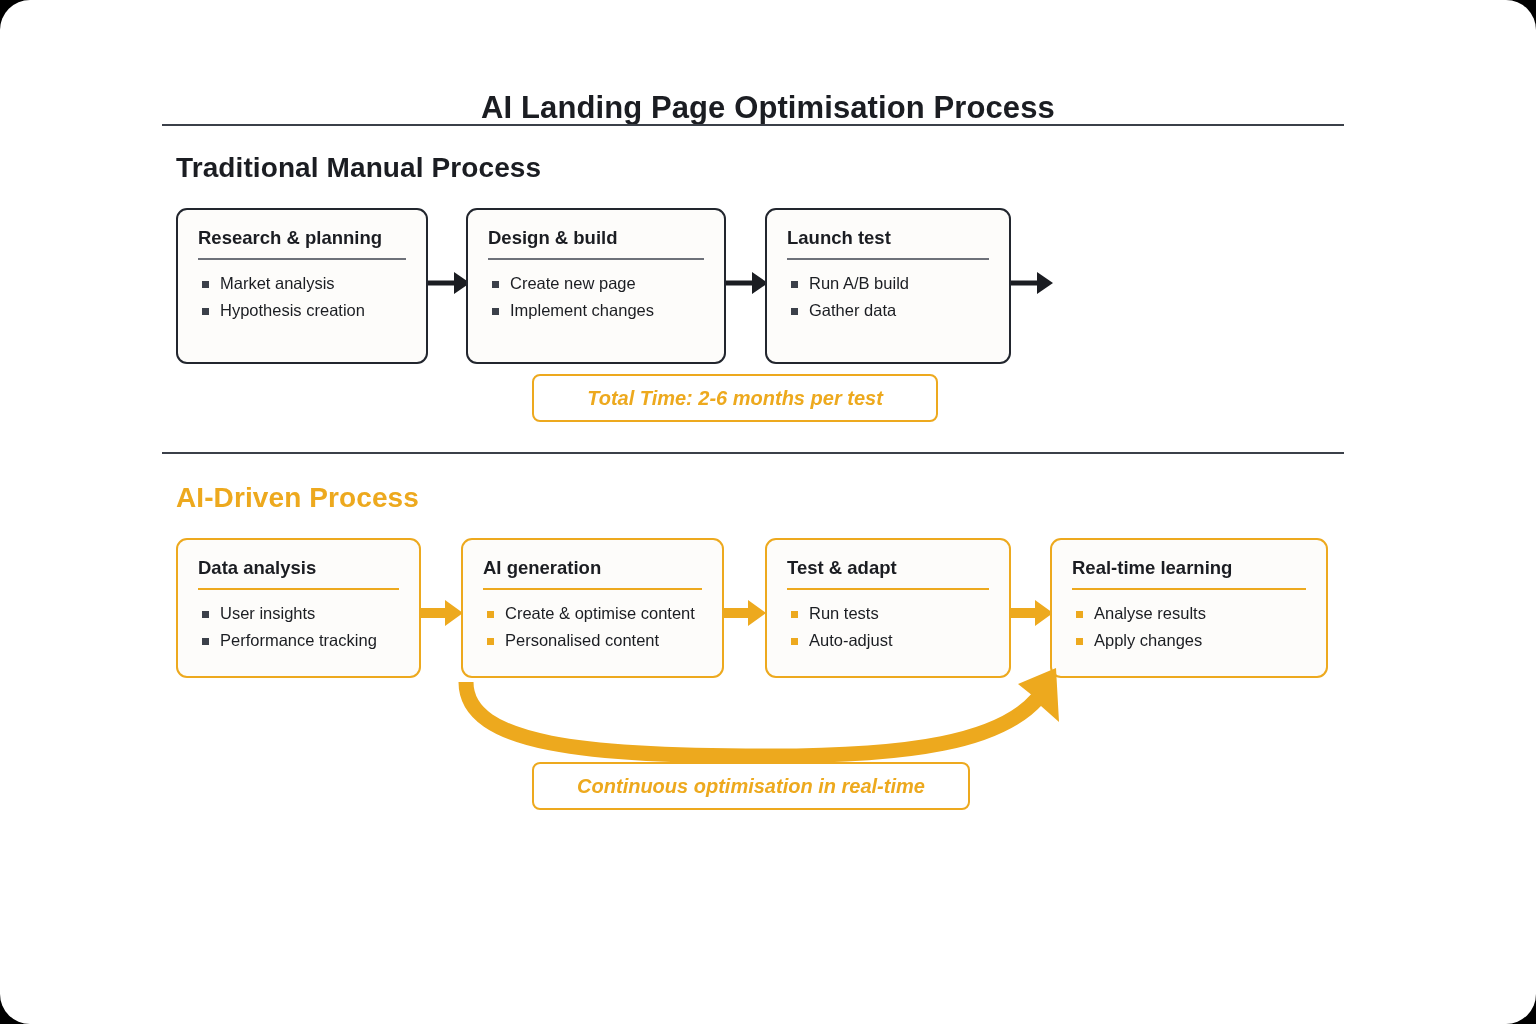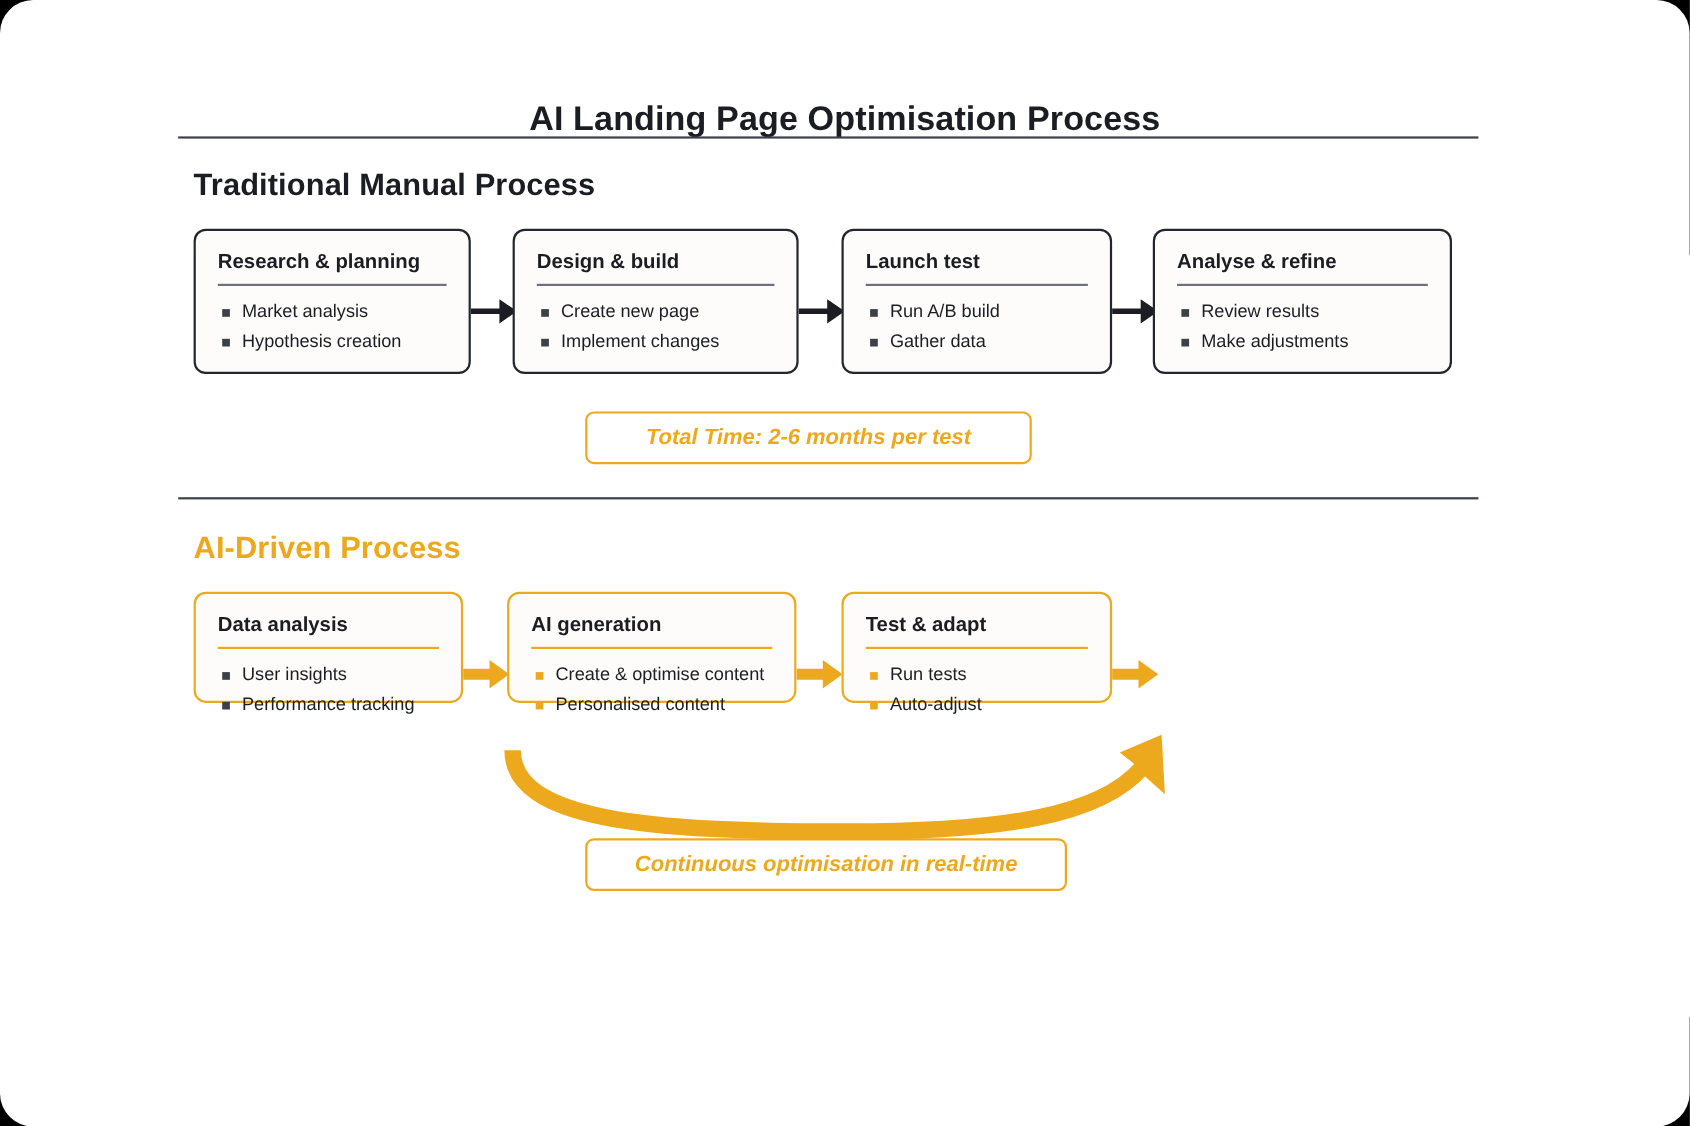--- a/index.html
+++ b/index.html
@@ -65,22 +65,22 @@
   #row-ai          { top: 538px; height: 140px; }
 
   .stage-box {
     position: absolute;
     top: 0;
     box-sizing: border-box;
     background: #fdfcfa;
     border-radius: 11px;
     padding: 18px 20px 0 20px;
   }
-  .stage-box.dark  { border: 2.4px solid #22262e; height: 132px; }
-  .stage-box.gold  { border: 2.4px solid #eda91e; height: 101px; }
+  .stage-box.dark  { border: 2.4px solid #22262e; height: 156px; }
+  .stage-box.gold  { border: 2.4px solid #eda91e; height: 140px; }
 
   .stage-title {
     font-size: 18.5px;
     font-weight: bold;
     color: #1b1d22;
     line-height: 1.1;
     white-space: nowrap;
   }
   .stage-rule {
     margin-top: 10px;
@@ -206,28 +206,20 @@
         <li>Gather data</li>
       </ul>
     </div>
 
     <div class="connector" style="left:1011px;">
       <svg viewBox="0 0 42 30">
           <path d="M0 12.5 H26 V4 L42 15 L26 26 V17.5 H0 Z" fill="#1b1d22"></path>
         </svg>
     </div>
 
-    <div class="stage-box dark" style="left:1048px; width:272px;">
-      <div class="stage-title">Analyse &amp; refine</div>
-      <div class="stage-rule"></div>
-      <ul class="stage-list bullet-dark">
-        <li>Review results</li>
-        <li>Make adjustments</li>
-      </ul>
-    </div>
   </div>
 
   <div class="callout" id="callout-total-time">Total Time: 2-6 months per test</div>
 
   <div class="divider" id="divider-middle"></div>
 
   <div class="section-heading" id="section-heading-ai">AI-Driven Process</div>
 
   <div class="row" id="row-ai">
 
@@ -269,20 +261,28 @@
         <li>Auto-adjust</li>
       </ul>
     </div>
 
     <div class="connector" style="left:1011px;">
       <svg viewBox="0 0 42 30">
           <path d="M0 10 H24 V2 L42 15 L24 28 V20 H0 Z" fill="#eda91e"></path>
         </svg>
     </div>
 
+    <div class="stage-box gold" style="left:1050px; width:278px;">
+      <div class="stage-title">Real-time learning</div>
+      <div class="stage-rule"></div>
+      <ul class="stage-list bullet-gold">
+        <li>Analyse results</li>
+        <li>Apply changes</li>
+      </ul>
+    </div>
   </div>
 
   <div id="feedback-loop">
     <svg viewBox="0 0 660 110">
       <path d="M26 22 C26 86, 150 96, 330 96 C470 96, 560 82, 598 38" fill="none" stroke="#eda91e" stroke-width="15" stroke-linecap="butt"></path>
       <path d="M616 8 L619 62 L601 46 L570 56 L593 36 L578 24 Z" fill="#eda91e"></path>
     </svg>
   </div>
 
   <div class="callout" id="callout-continuous">Continuous optimisation in real-time</div>

